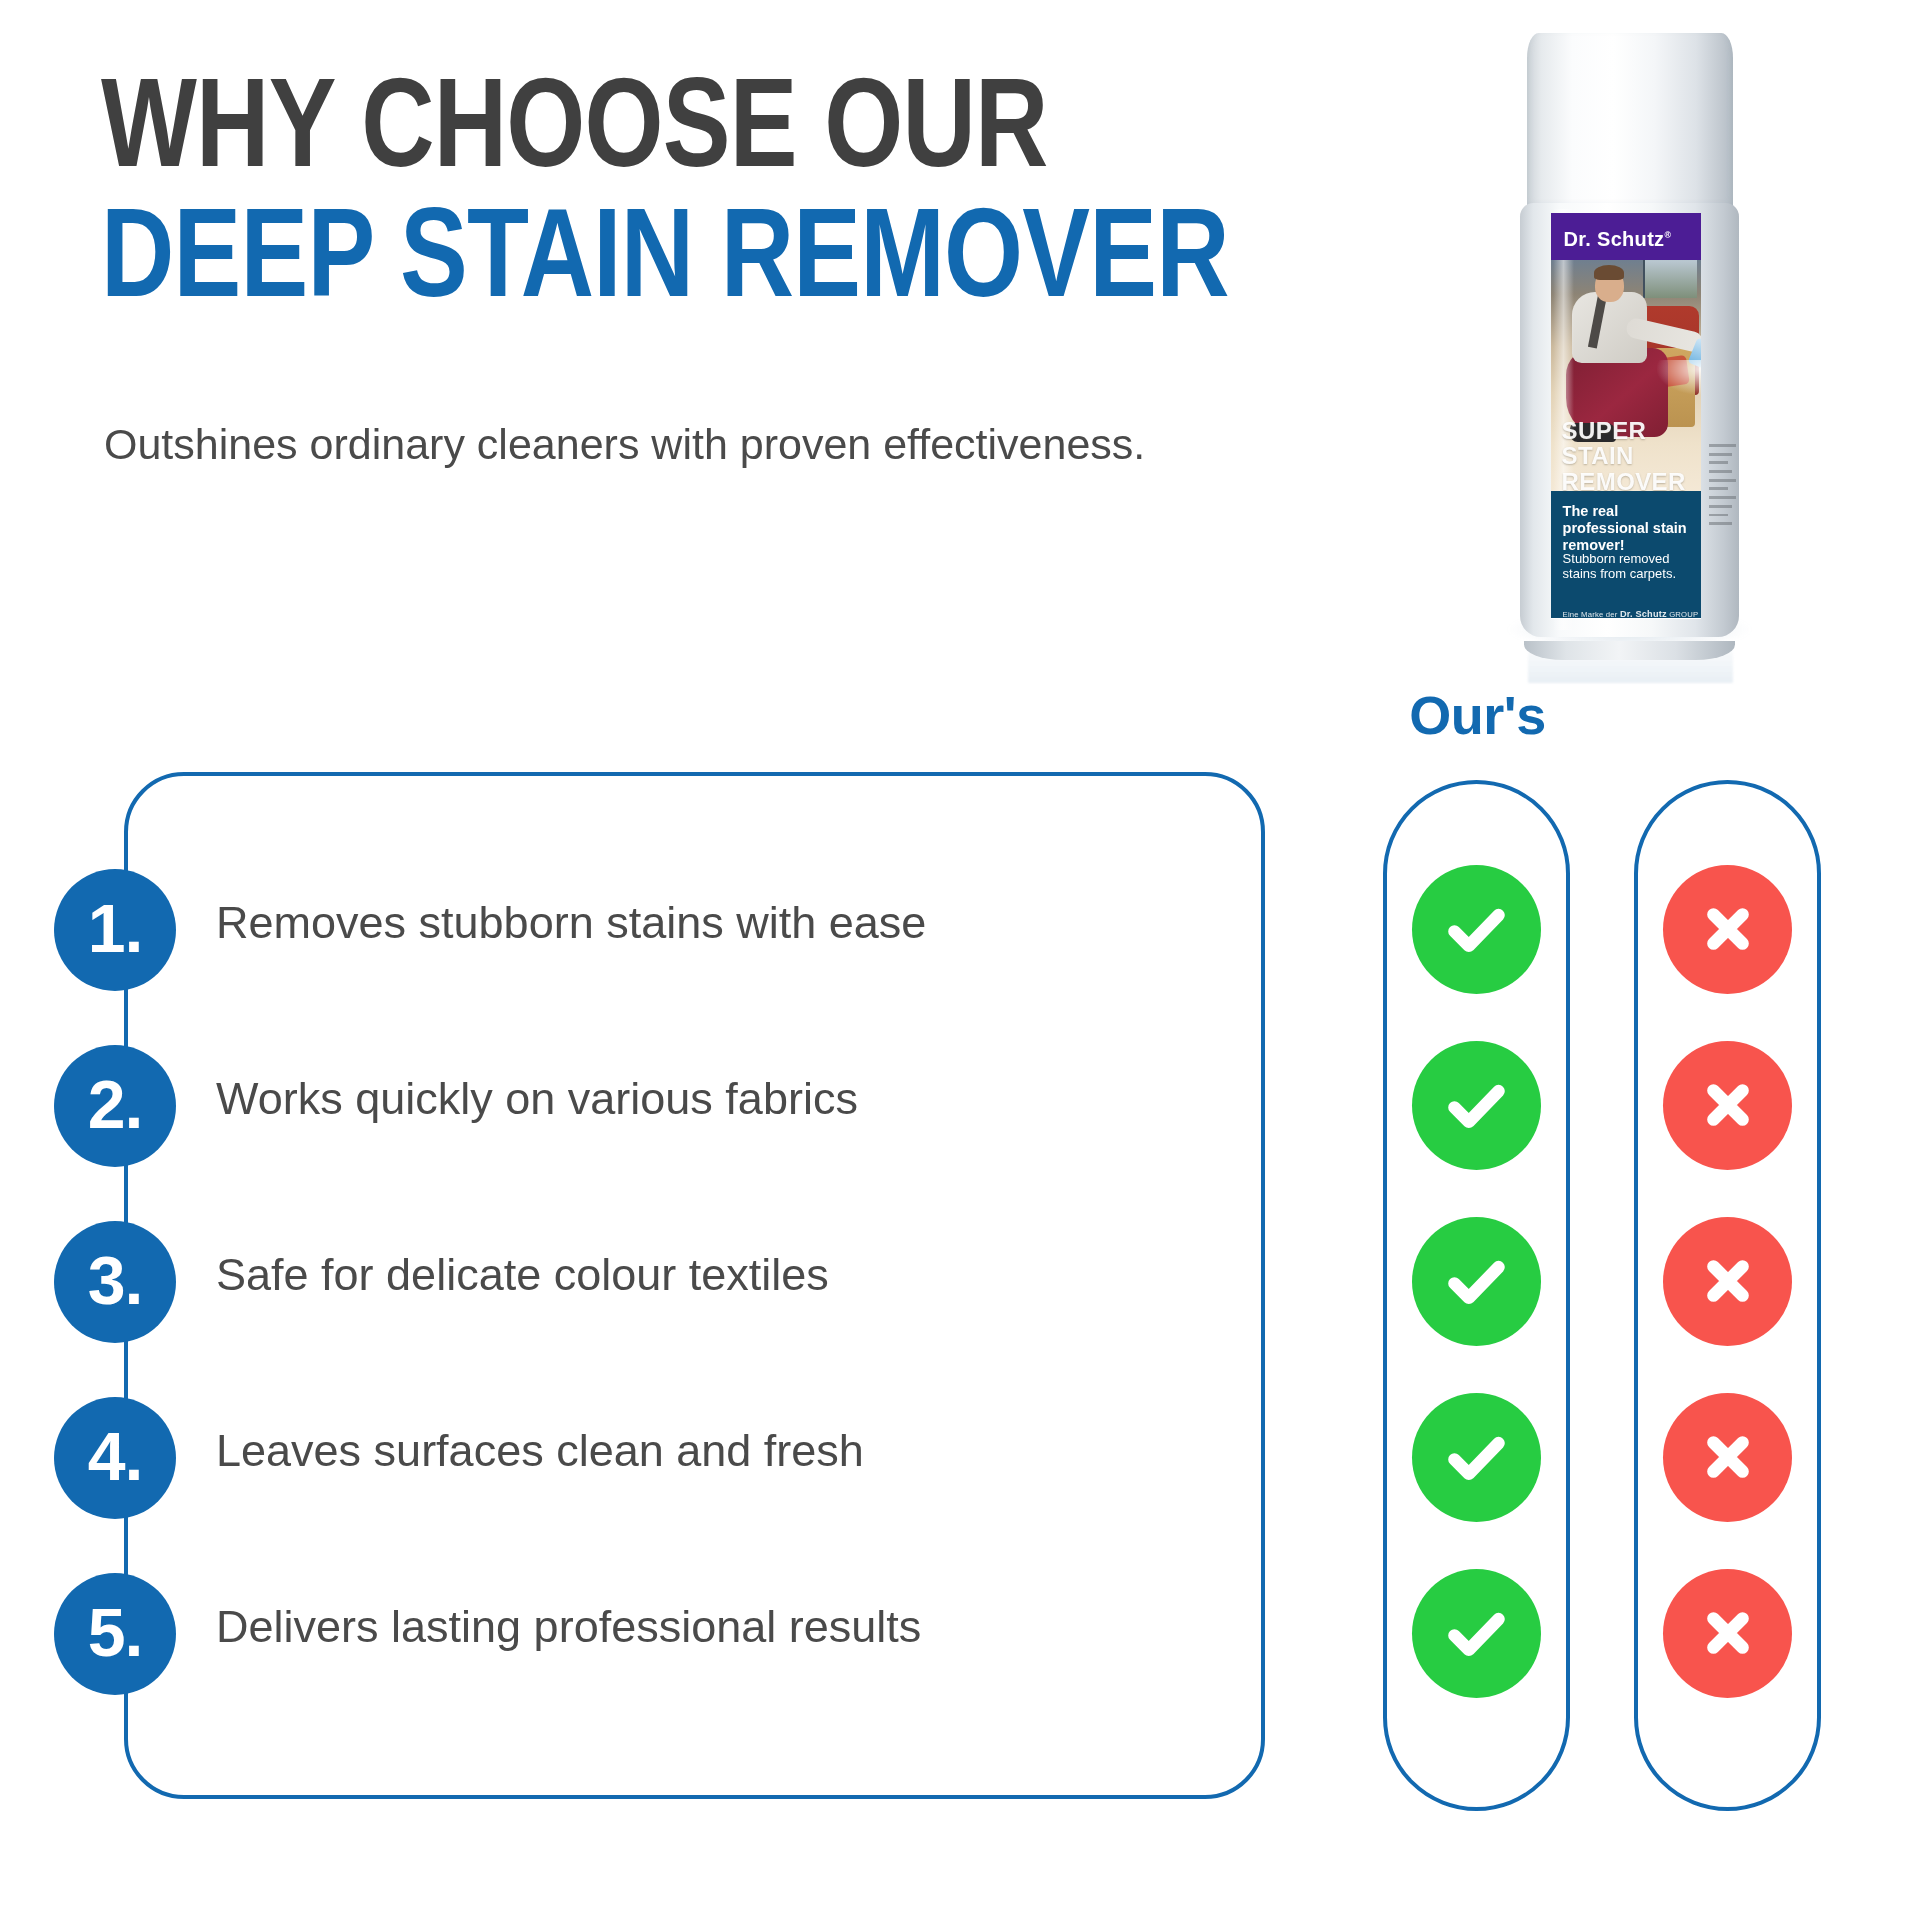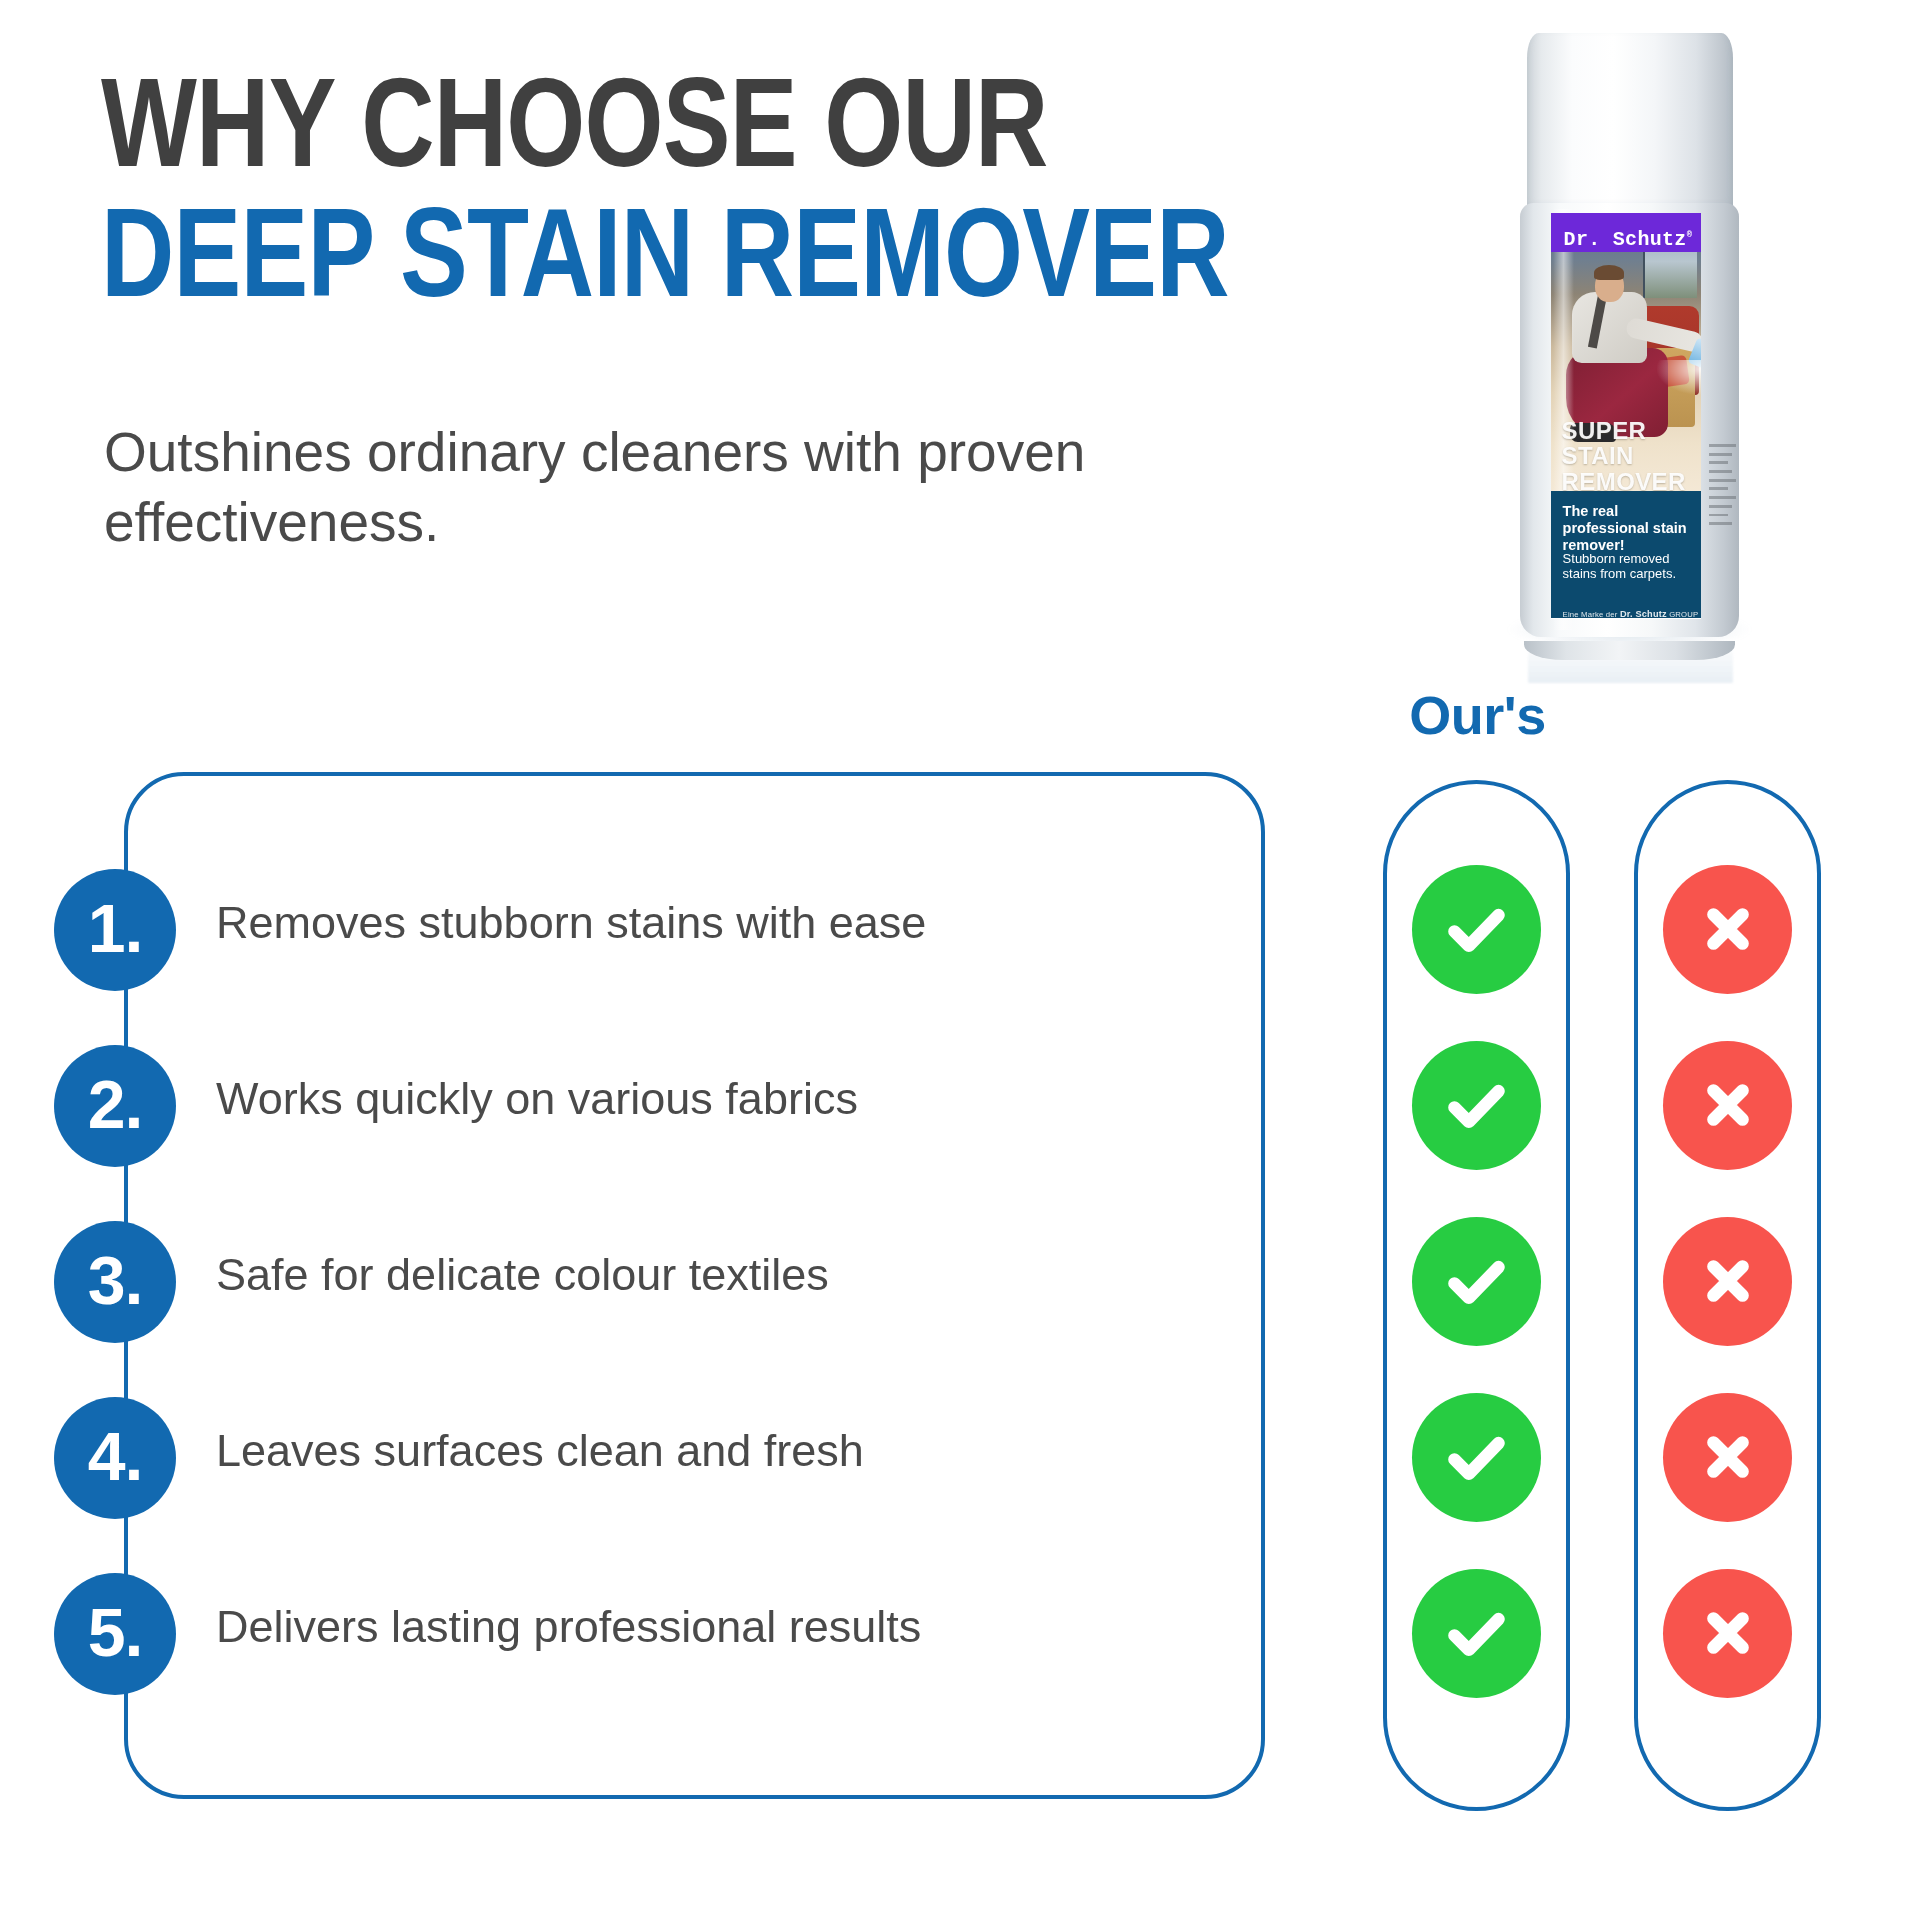--- a/index.html
+++ b/index.html
@@ -40,21 +40,21 @@
   }
 
   .headline-line.l1 { color: #404040; }
   .headline-line.l2 { color: #1269B0; margin-top: 3.9px; }
 
   .subtitle {
     position: absolute;
     left: 104px;
     top: 417px;
     width: 1052px;
-    font-size: 55px;
+    font-size: 43px;
     line-height: 1.28;
     color: #4a4a4a;
     font-weight: 400;
   }
 
   
   .bottle-wrap {
     position: absolute;
     left: 1495px;
     top: 29px;
@@ -120,24 +120,23 @@
     width: 150px;
     height: 406px;
     overflow: hidden;
     background: #ffffff;
   }
 
   .label-logo-bar {
     position: absolute;
     left: 0; top: 0;
     width: 100%;
-    height: 39px;
-    background: #6d28d9;
+    height: 47px;
+    background: #4c1d95;
     z-index: 3;
-    font-family: Liberation Mono, monospace;
   }
   .label-logo-text {
     position: absolute;
     left: 12.6px;
     top: 15.4px;
     color: #ffffff;
     font-size: 20px;
     font-weight: bold;
     letter-spacing: 0.3px;
     white-space: nowrap;

